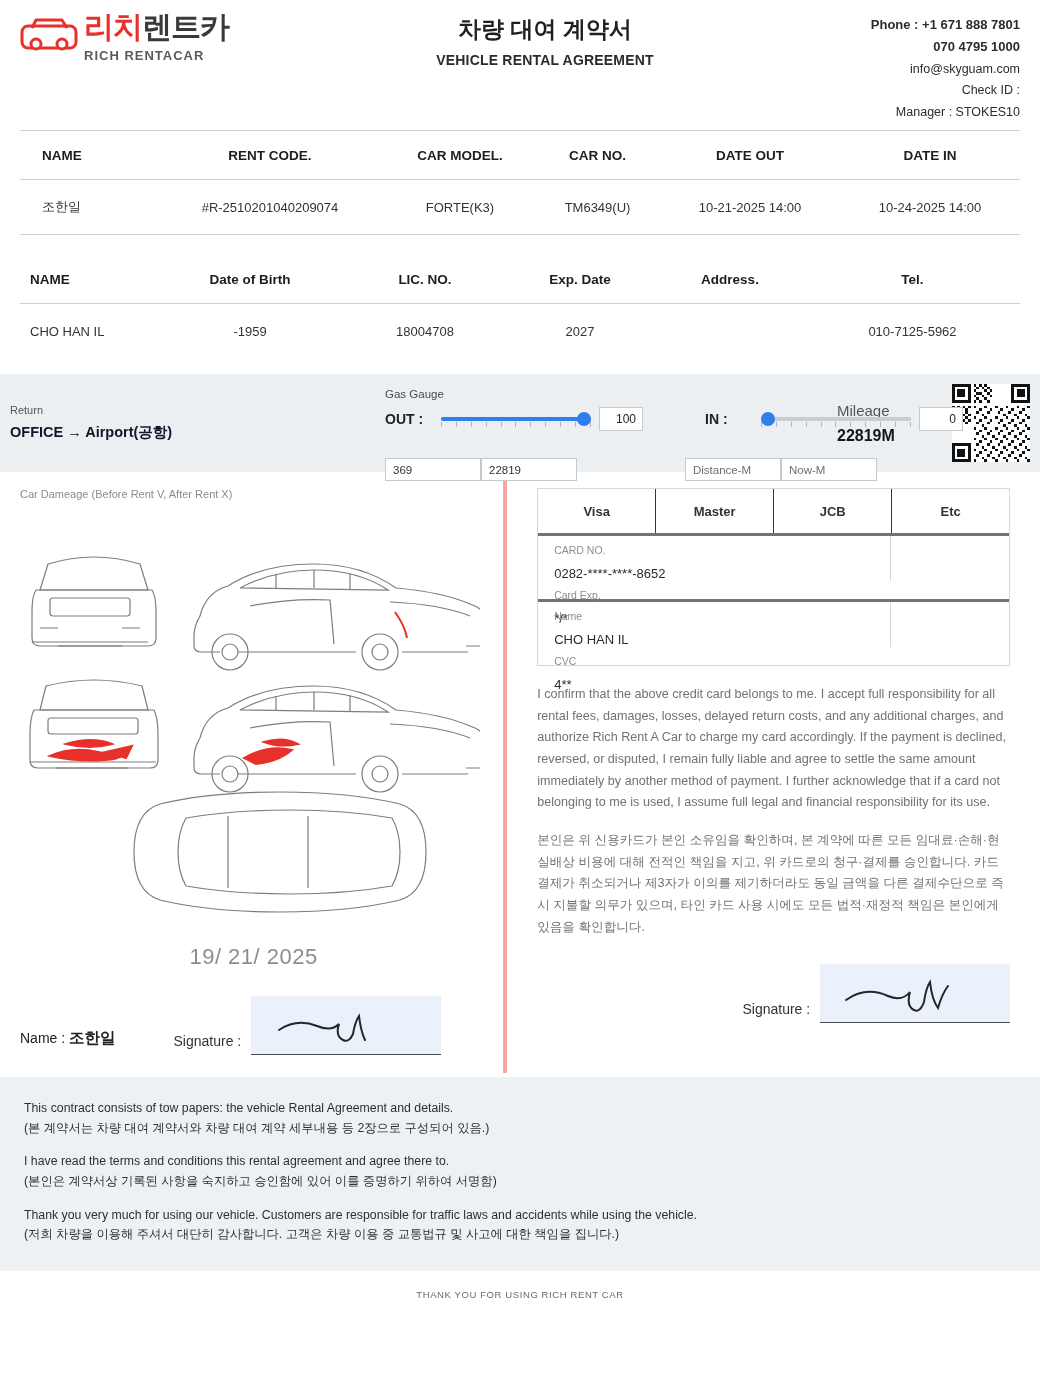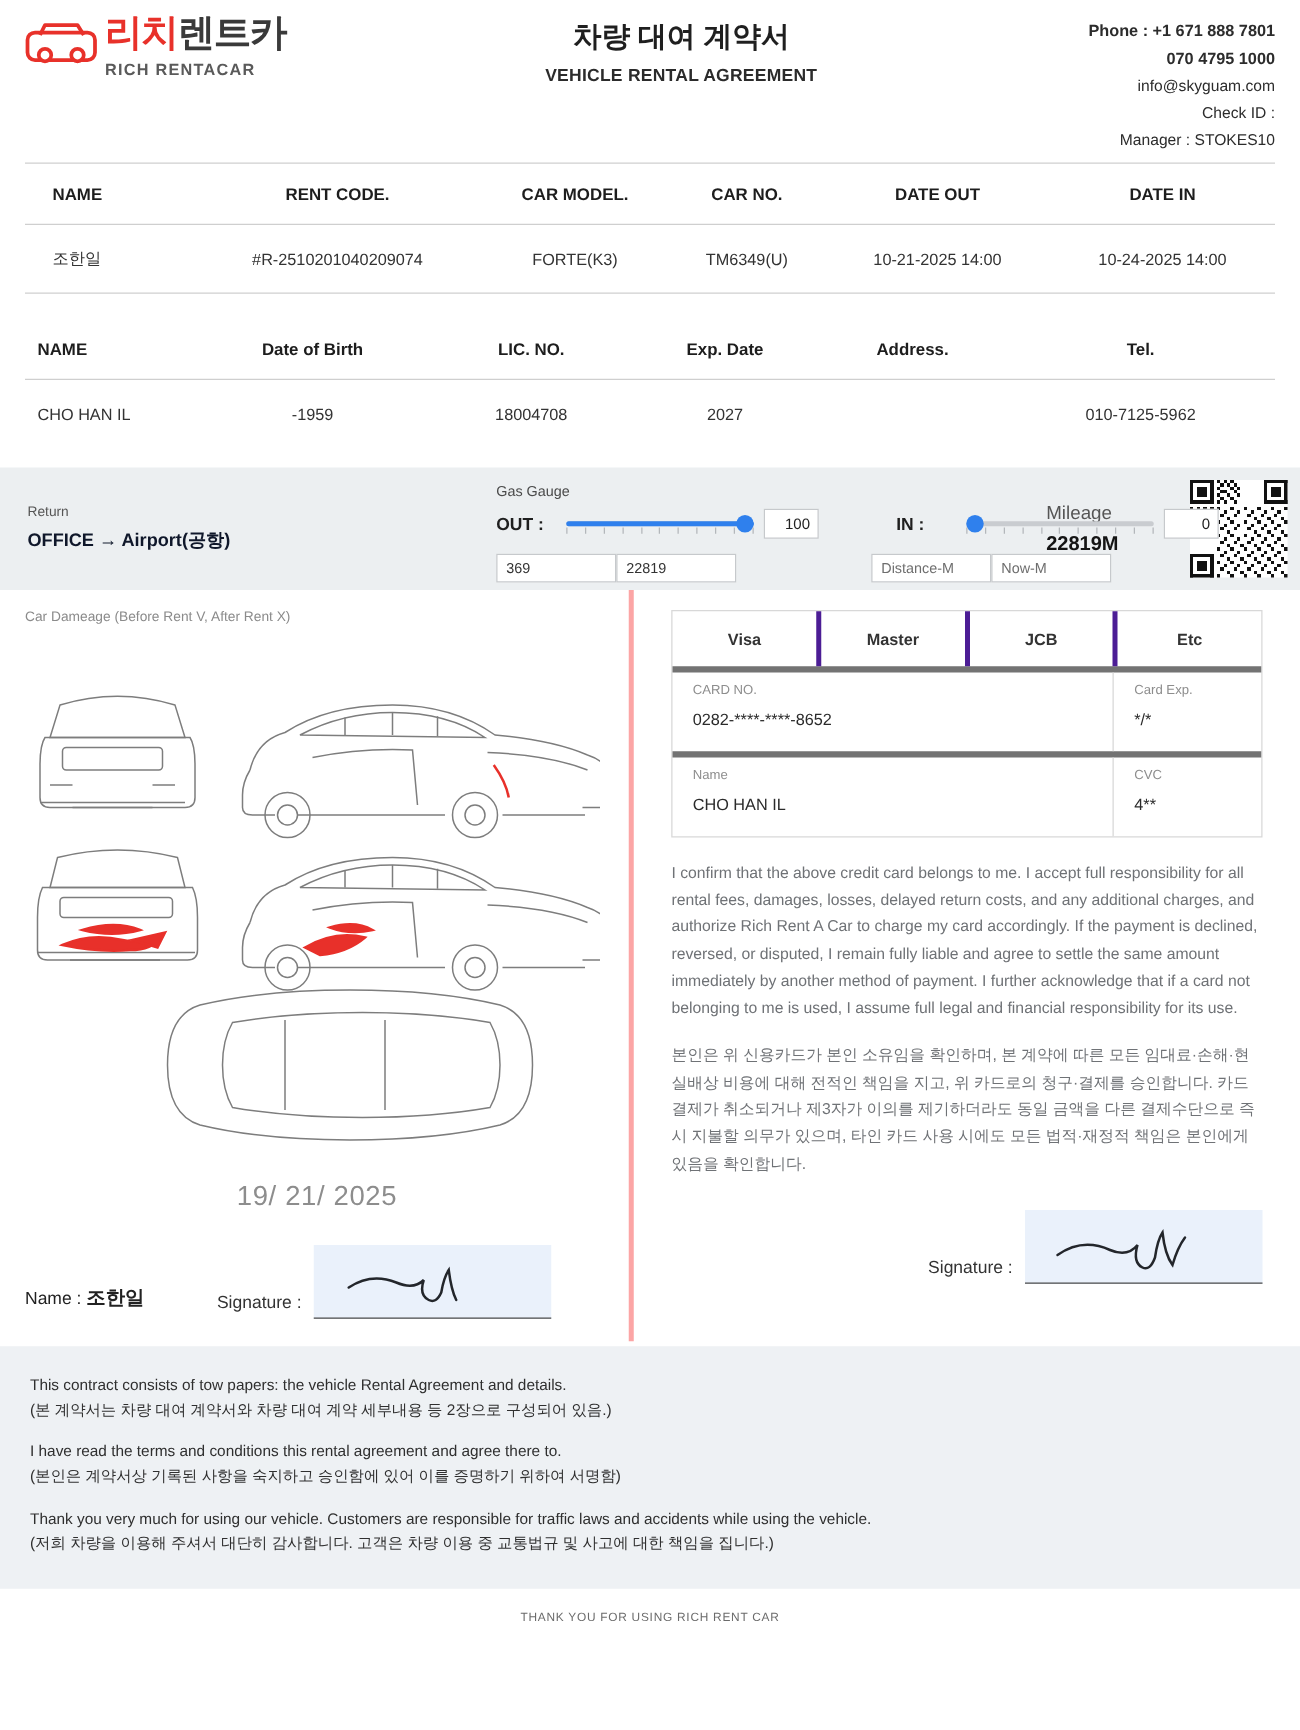--- a/index.html
+++ b/index.html
@@ -136,21 +136,20 @@
     height: 98px;
     display: flex;
     align-items: center;
     position: relative;
     box-sizing: border-box;
   }
   .return-block {
     width: 330px;
     padding-left: 10px;
     box-sizing: border-box;
-    margin-left: 12px;
   }
   .return-label {
     font-size: 11px;
     color: #555;
     margin-bottom: 7px;
   }
   .return-value {
     font-size: 14.5px;
     font-weight: 700;
     color: #0f172a;
@@ -237,21 +236,21 @@
     font-size: 12px;
     display: flex;
     align-items: center;
     justify-content: flex-end;
     padding-right: 6px;
     box-sizing: border-box;
     color: #222;
   }
   .inputs-row {
     position: absolute;
-    top: 69px;
+    top: 84px;
     display: flex;
     gap: 0;
   }
   .inputs-row.left { left: 55px; }
   .inputs-row.right { left: 355px; }
   .txtbox {
     width: 96px;
     height: 23px;
     border: 1px solid #c6c9cc;
     background: #fff;
@@ -359,28 +358,29 @@
     height: 44px;
   }
   .card-types div {
     flex: 1;
     display: flex;
     align-items: center;
     justify-content: center;
     font-size: 13px;
     font-weight: 700;
     color: #333;
-    border-right: 4px solid #4c1d95;
+    border-right: 1px solid #4c1d95;
     box-sizing: border-box;
   }
   .card-types div:last-child { border-right: none; }
   .card-grid-row {
     display: flex;
-    border-top: 5px solid #737373;
+    border-top: 3px solid #737373;
     height: 63px;
+    flex-direction: column;
   }
   .cg-left {
     width: 75%;
     border-right: 1px solid #d8d8d8;
     box-sizing: border-box;
     padding: 8px 0 0 16px;
   }
   .cg-right {
     width: 25%;
     box-sizing: border-box;

